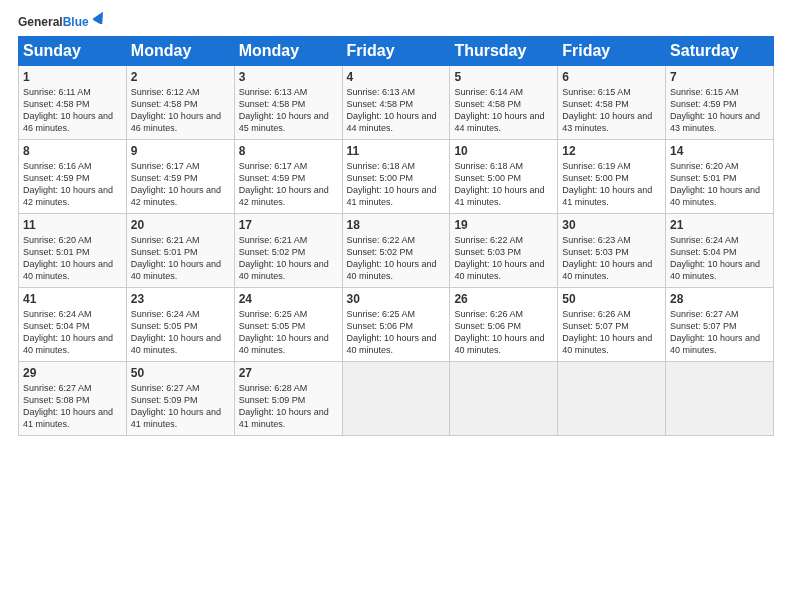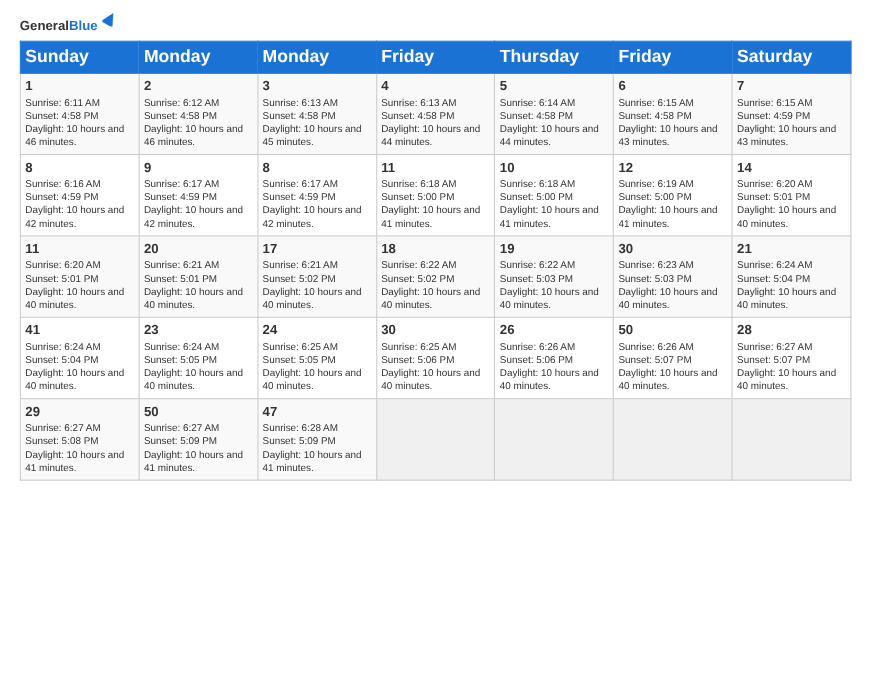--- a/index.html
+++ b/index.html
@@ -153,21 +153,21 @@
           <td><span class="day-num">23</span><span class="cell-text">Sunrise: 6:24 AM<br>Sunset: 5:05 PM<br>Daylight: 10 hours and 40 minutes.</span></td>
           <td><span class="day-num">24</span><span class="cell-text">Sunrise: 6:25 AM<br>Sunset: 5:05 PM<br>Daylight: 10 hours and 40 minutes.</span></td>
           <td><span class="day-num">30</span><span class="cell-text">Sunrise: 6:25 AM<br>Sunset: 5:06 PM<br>Daylight: 10 hours and 40 minutes.</span></td>
           <td><span class="day-num">26</span><span class="cell-text">Sunrise: 6:26 AM<br>Sunset: 5:06 PM<br>Daylight: 10 hours and 40 minutes.</span></td>
           <td><span class="day-num">50</span><span class="cell-text">Sunrise: 6:26 AM<br>Sunset: 5:07 PM<br>Daylight: 10 hours and 40 minutes.</span></td>
           <td><span class="day-num">28</span><span class="cell-text">Sunrise: 6:27 AM<br>Sunset: 5:07 PM<br>Daylight: 10 hours and 40 minutes.</span></td>
         </tr>
         <tr>
           <td><span class="day-num">29</span><span class="cell-text">Sunrise: 6:27 AM<br>Sunset: 5:08 PM<br>Daylight: 10 hours and 41 minutes.</span></td>
           <td><span class="day-num">50</span><span class="cell-text">Sunrise: 6:27 AM<br>Sunset: 5:09 PM<br>Daylight: 10 hours and 41 minutes.</span></td>
-          <td><span class="day-num">47</span><span class="cell-text">Sunrise: 6:28 AM<br>Sunset: 5:09 PM<br>Daylight: 10 hours and 41 minutes.</span></td>
+          <td><span class="day-num">27</span><span class="cell-text">Sunrise: 6:28 AM<br>Sunset: 5:09 PM<br>Daylight: 10 hours and 41 minutes.</span></td>
           <td class="empty"></td>
           <td class="empty"></td>
           <td class="empty"></td>
           <td class="empty"></td>
         </tr>
       </tbody>
   </table>
 </div>
 
 </body></html>

